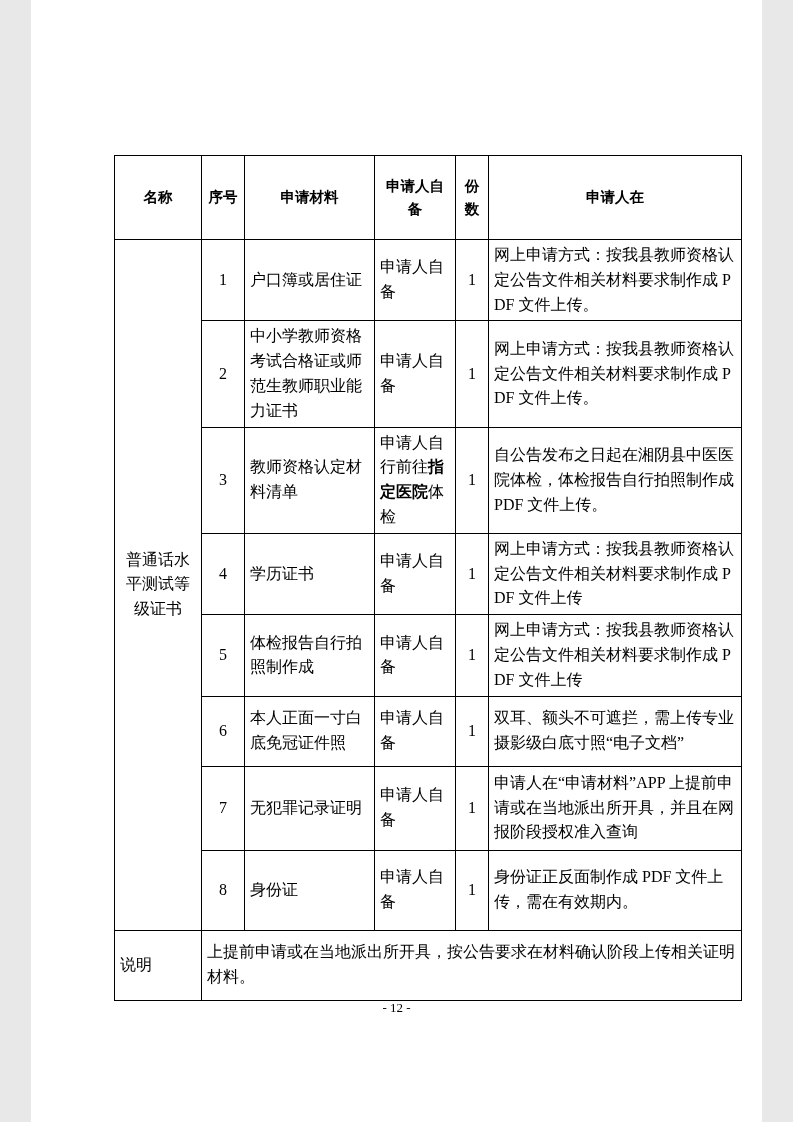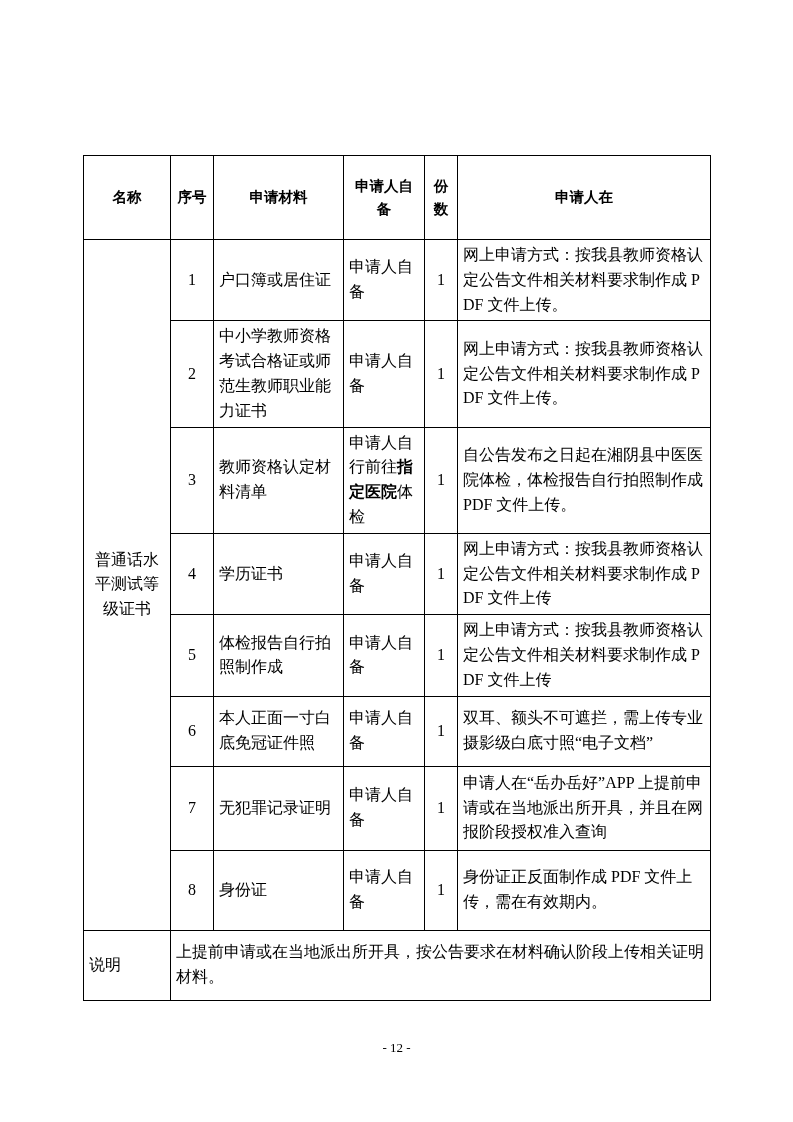--- a/index.html
+++ b/index.html
@@ -1,19 +1,19 @@
 <!DOCTYPE html>
 <html><head>
 <meta charset="utf-8">
 <style>
   * { box-sizing: border-box; }
   html, body { margin: 0; padding: 0; background: #e8e8e8; }
   .page {
     position: relative;
-    width: 793px;
+    width: 731px;
     height: 1122px;
     margin: 0 auto;
     background: #ffffff;
     font-family: "Liberation Serif", serif;
     color: #000;
   }
   table.doc-table {
     position: absolute;
     left: 83px;
     top: 155px;
@@ -42,21 +42,21 @@
     padding: 0 6px;
   }
   .note-label { text-align: left; }
   .note-text { padding-left: 12px; }
   .bold { font-weight: bold; }
   .req-cell { padding-left: 4px; padding-right: 4px; }
   .page-number {
     position: absolute;
     left: 0;
     width: 100%;
-    top: 1040px;
+    top: 1000px;
     text-align: center;
     font-size: 13px;
   }
   
   tr.hrow   { height: 84px; }
   tr.r1     { height: 76px; }
   tr.r2     { height: 80px; }
   tr.r3     { height: 86px; }
   tr.r4     { height: 64px; }
   tr.r5     { height: 64px; }
@@ -136,21 +136,21 @@
       <td class="cell-left">申请人自备</td>
       <td class="cell-center">1</td>
       <td class="cell-left req-cell">双耳、额头不可遮拦，需上传专业摄影级白底寸照“电子文档”</td>
     </tr>
 
     <tr class="r7">
       <td class="cell-center">7</td>
       <td class="cell-left">无犯罪记录证明</td>
       <td class="cell-left">申请人自备</td>
       <td class="cell-center">1</td>
-      <td class="cell-left req-cell">申请人在“岳办岳好”APP 上提前申请或在当地派出所开具，并且在网报阶段授权准入查询</td>
+      <td class="cell-left req-cell">申请人在“申请材料”APP 上提前申请或在当地派出所开具，并且在网报阶段授权准入查询</td>
     </tr>
 
     <tr class="r8">
       <td class="cell-center">8</td>
       <td class="cell-left">身份证</td>
       <td class="cell-left">申请人自备</td>
       <td class="cell-center">1</td>
       <td class="cell-left req-cell">身份证正反面制作成 PDF 文件上传，需在有效期内。</td>
     </tr>
 

